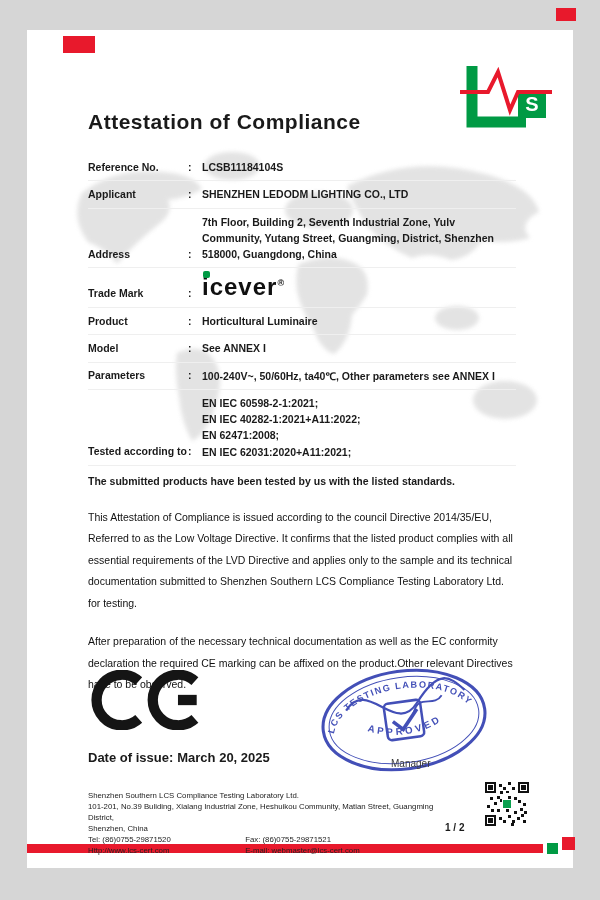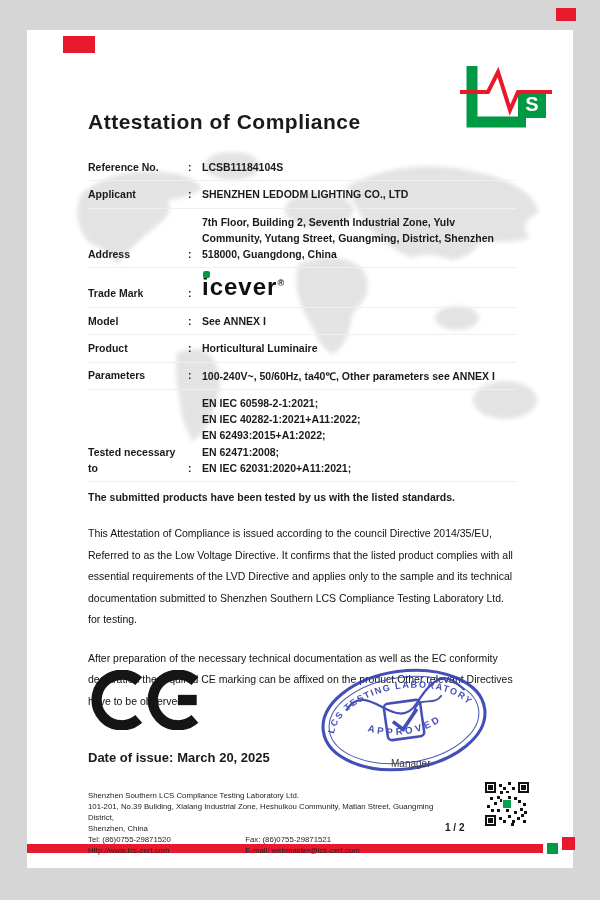--- a/index.html
+++ b/index.html
@@ -100,44 +100,43 @@
 
       <div class="row">
         <div class="row-label">Trade Mark</div>
         <div class="row-colon"></div>
         <div class="row-value">
           <span class="tm-logo"><span class="tm-accent"></span><span>icever</span><span class="tm-reg">®</span></span>
         </div>
       </div>
 
       <div class="row">
+        <div class="row-label">Product</div>
+        <div class="row-colon"></div>
+        <div class="row-value">Horticultural Luminaire</div>
+      </div>
+
+      <div class="row">
         <div class="row-label">Model</div>
         <div class="row-colon"></div>
         <div class="row-value">See ANNEX I</div>
       </div>
 
       <div class="row">
-        <div class="row-label">Product</div>
-        <div class="row-colon"></div>
-        <div class="row-value">Horticultural Luminaire</div>
-      </div>
-
-      <div class="row">
         <div class="row-label">Parameters</div>
         <div class="row-colon"></div>
         <div class="row-value">100-240V~, 50/60Hz, ta40℃, Other parameters see ANNEX I</div>
       </div>
 
       <div class="row">
-        <div class="row-label">Tested necessary to</div>
+        <div class="row-label">Tested according to</div>
         <div class="row-colon"></div>
         <div class="row-value">
           <div class="std-line">EN IEC 60598-2-1:2021;</div>
           <div class="std-line">EN IEC 40282-1:2021+A11:2022;</div>
-          <div class="std-line">EN 62493:2015+A1:2022;</div>
           <div class="std-line">EN 62471:2008;</div>
           <div class="std-line">EN IEC 62031:2020+A11:2021;</div>
         </div>
       </div>
 
       <div class="note">The submitted products have been tested by us with the listed standards.</div>
       <p class="para">This Attestation of Compliance is issued according to the council Directive 2014/35/EU, Referred to as the Low Voltage Directive. It confirms that the listed product complies with all essential requirements of the LVD Directive and applies only to the sample and its technical documentation submitted to Shenzhen Southern LCS Compliance Testing Laboratory Ltd. for testing.</p>
       <p class="para">After preparation of the necessary technical documentation as well as the EC conformity declaration the required CE marking can be affixed on the product.Other relevant Directives have to be observed.</p>
     </div>
 

